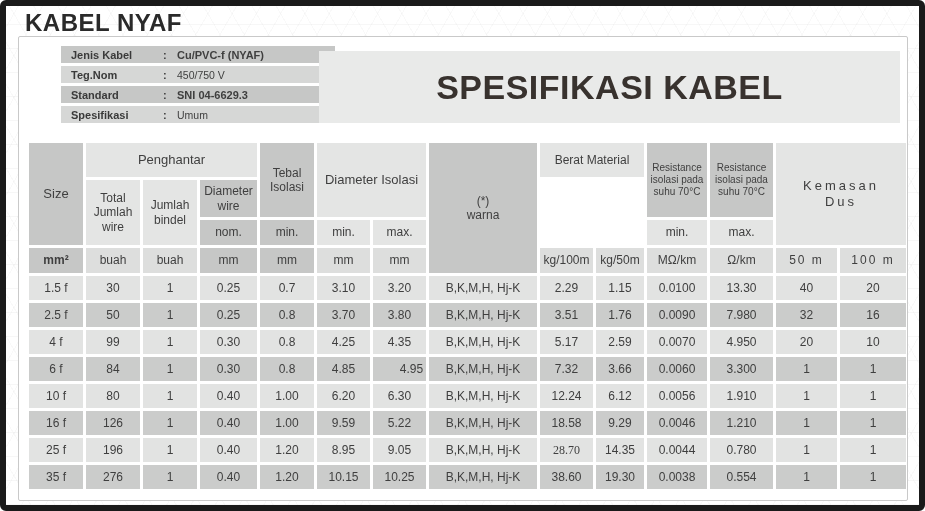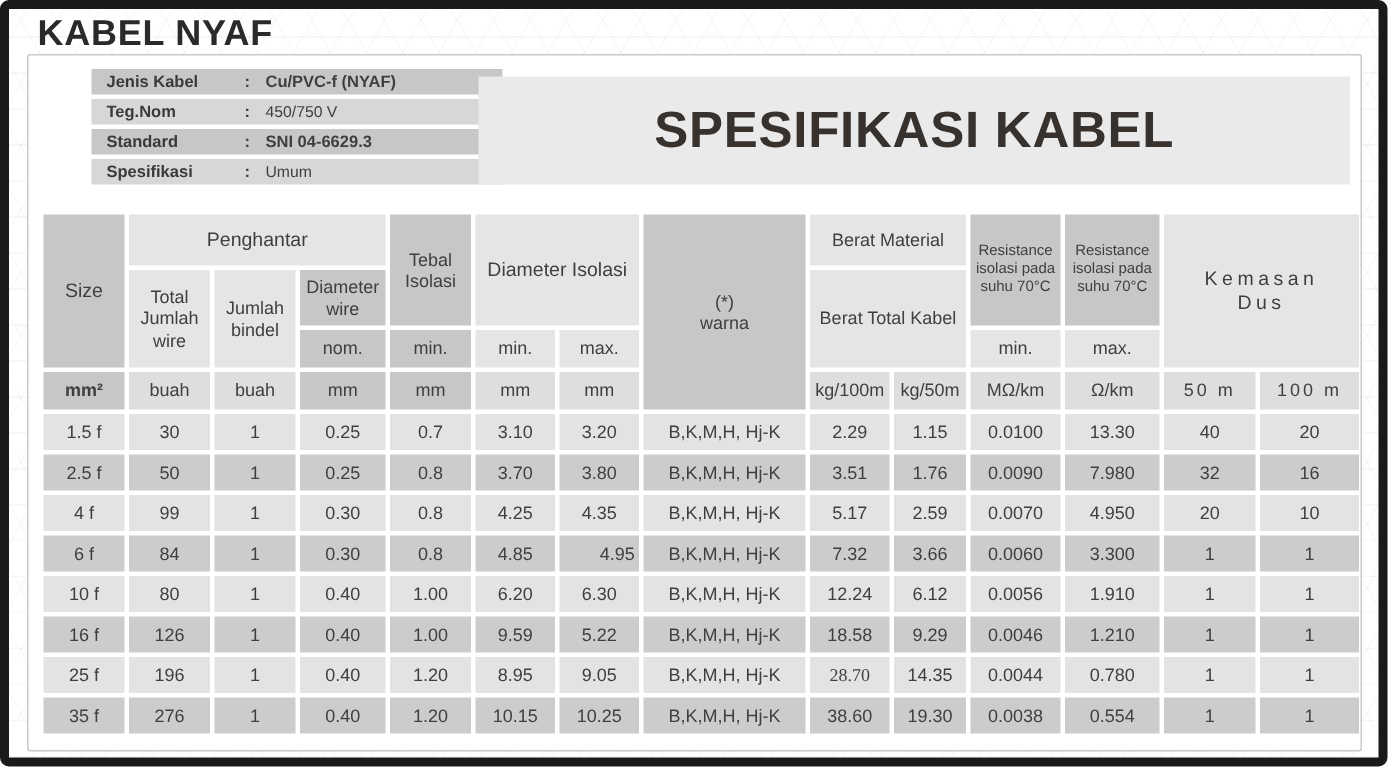--- a/index.html
+++ b/index.html
@@ -117,21 +117,20 @@
       <div class="cell c-dark" style="grid-column:4;grid-row:2">Diameter wire</div>
       <div class="cell c-dark" style="grid-column:4;grid-row:3">nom.</div>
       <div class="cell c-dark" style="grid-column:5;grid-row:1/3">Tebal Isolasi</div>
       <div class="cell c-dark" style="grid-column:5;grid-row:3">min.</div>
       <div class="cell c-light fs13" style="grid-column:6/8;grid-row:1/3">Diameter Isolasi</div>
       <div class="cell c-light" style="grid-column:6;grid-row:3">min.</div>
       <div class="cell c-light" style="grid-column:7;grid-row:3">max.</div>
       <div class="cell c-dark" style="grid-column:8;grid-row:1/5">(*)
 warna</div>
       <div class="cell c-light" style="grid-column:9/11;grid-row:1">Berat Material</div>
-      <div class="cell c-light" style="grid-column:9/11;grid-row:2/4">Berat Total Kabel</div>
       <div class="cell c-dark fs10" style="grid-column:11;grid-row:1/3">Resistance isolasi pada suhu 70°C</div>
       <div class="cell c-light" style="grid-column:11;grid-row:3">min.</div>
       <div class="cell c-dark fs10" style="grid-column:12;grid-row:1/3">Resistance isolasi pada suhu 70°C</div>
       <div class="cell c-light" style="grid-column:12;grid-row:3">max.</div>
       <div class="cell c-light kemasan" style="grid-column:13/15;grid-row:1/4">Kemasan
 Dus</div>
 
       <div class="cell c-dark u-bold" style="grid-column:1;grid-row:4">mm²</div>
       <div class="cell c-unit" style="grid-column:2;grid-row:4">buah</div>
       <div class="cell c-unit" style="grid-column:3;grid-row:4">buah</div>

